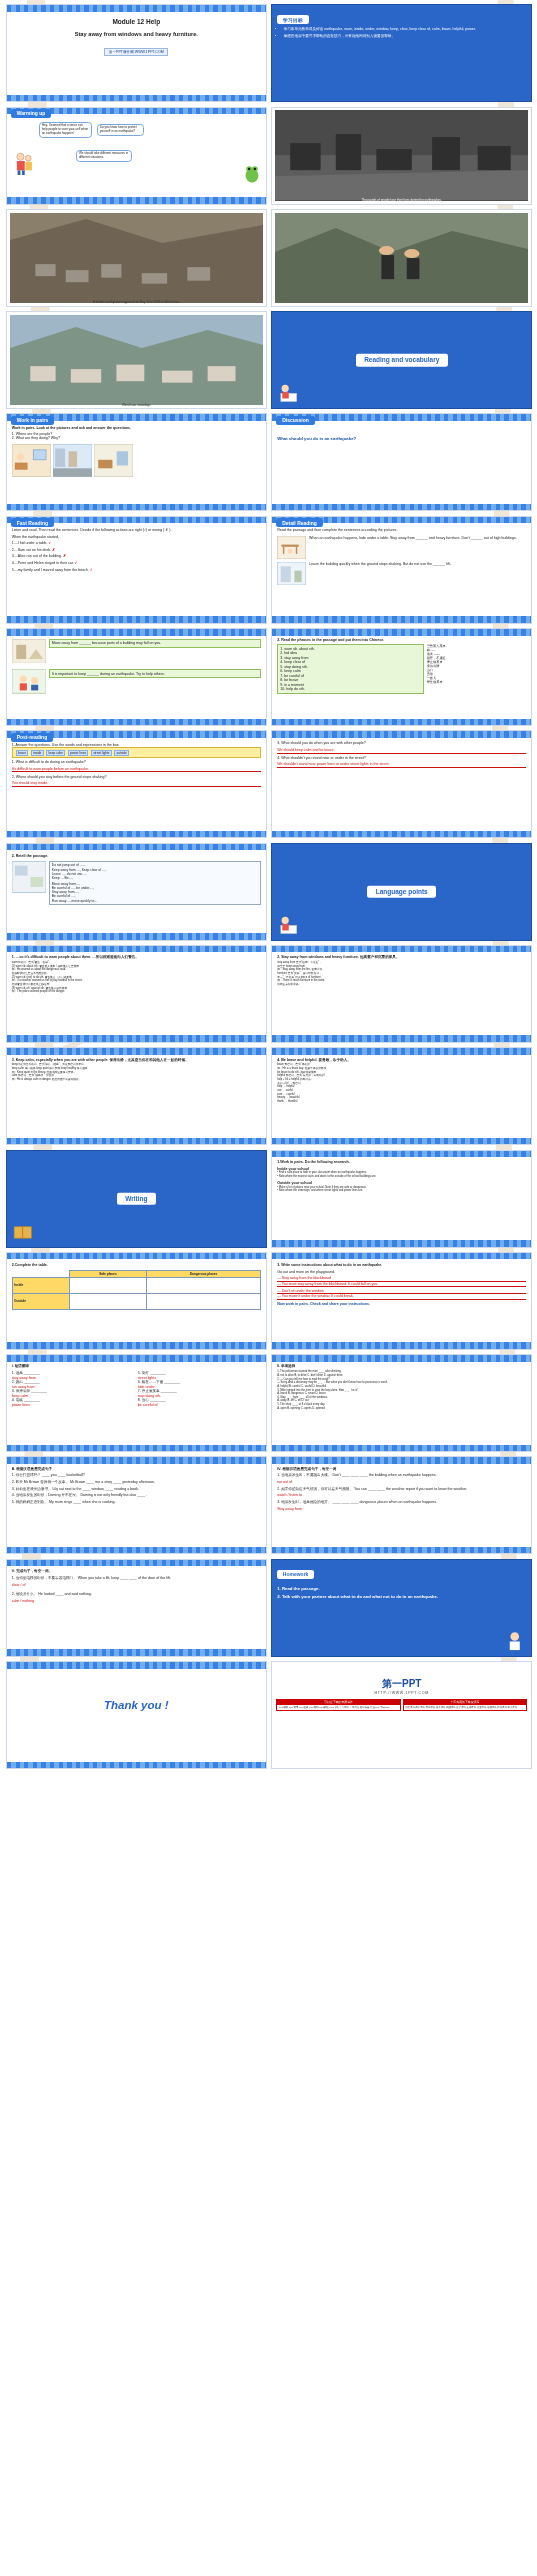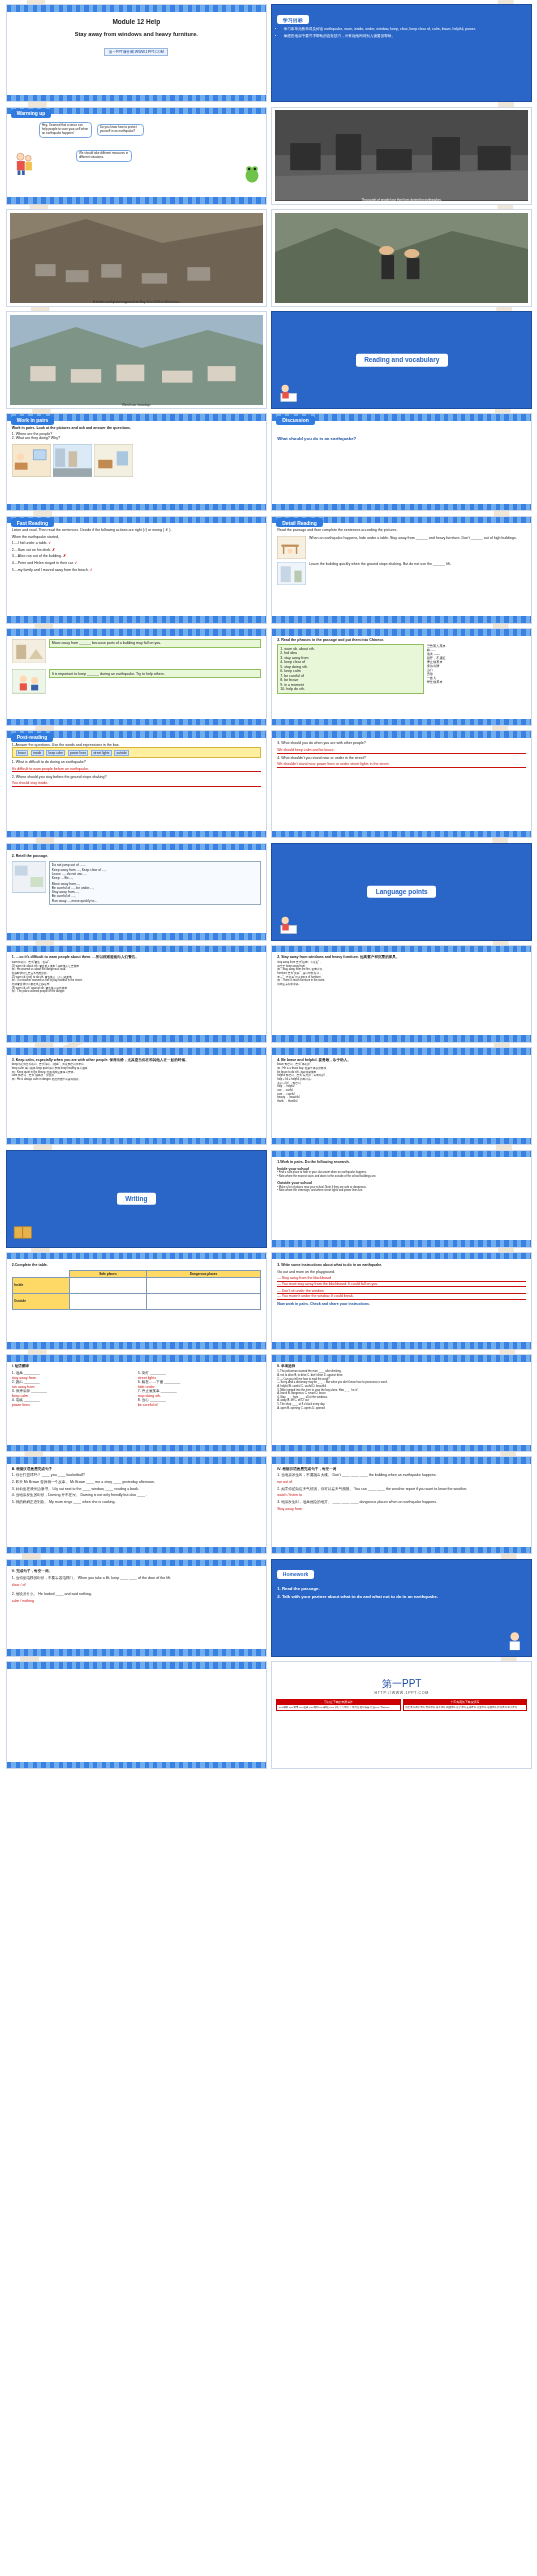--- a/index.html
+++ b/index.html
@@ -91,21 +91,21 @@
     position:absolute; top:50%; left:0; width:100%;
     transform:translateY(-50%); text-align:center;
   }
   .big-center .sec-title { font-size:6.5px; padding:2.2px 8.6px; }
 
   .thanks {
     color:#2a66c8; font-style:italic; font-weight:bold; font-size:11.5px;
     text-align:center; padding-top:36px;
   }
   .footer-logo { text-align:center; padding-top:16px; }
-  .footer-logo .lp { font-size:10px; font-weight:normal; color:#1b4fa0; }
+  .footer-logo .lp { font-size:10px; font-weight:bold; color:#1b4fa0; }
   .footer-logo .u { font-size:3.6px; color:#444; letter-spacing:0.7px; }
   .footer-cols { display:flex; gap:2.2px; margin-top:4.3px; padding:0 4.3px; }
   .footer-col { flex:1; border:0.7px solid #c00; }
   .footer-col .h { background:#c00; color:#fff; font-size:2.9px; text-align:center; padding:0.7px; }
   .footer-col .c { font-size:2.4px; padding:0.7px 1.4px; color:#333; }
 
   .teacher { position:absolute; width:21.5px; height:21.5px; }
   .q { margin-bottom:2.2px; }
   .redline { color:#cc1111; border-bottom:0.7px solid #cc1111; }
   .cn { font-size:3.2px; }
@@ -704,20 +704,21 @@
       </div>
       <svg class="teacher" style="bottom:4.3px;right:5.7px;" viewBox="0 0 30 30">
         <circle cx="15" cy="9" r="6" fill="#ffd9b3"></circle>
           <rect x="8" y="16" width="14" height="12" fill="#ffffff"></rect>
       </svg>
     </div>
 
     <div class="slide tall">
       <div class="wave-top"></div>
       <div class="wave-bot"></div>
+      <div class="thanks">Thank you !</div>
     </div>
 
     <div class="slide tall">
       <div class="footer-logo">
         <div class="lp">第一PPT</div>
         <div class="u">HTTP://WWW.1PPT.COM</div>
       </div>
       <div class="footer-cols">
         <div class="footer-col">
           <div class="h">可以让下载的免费课件</div>

